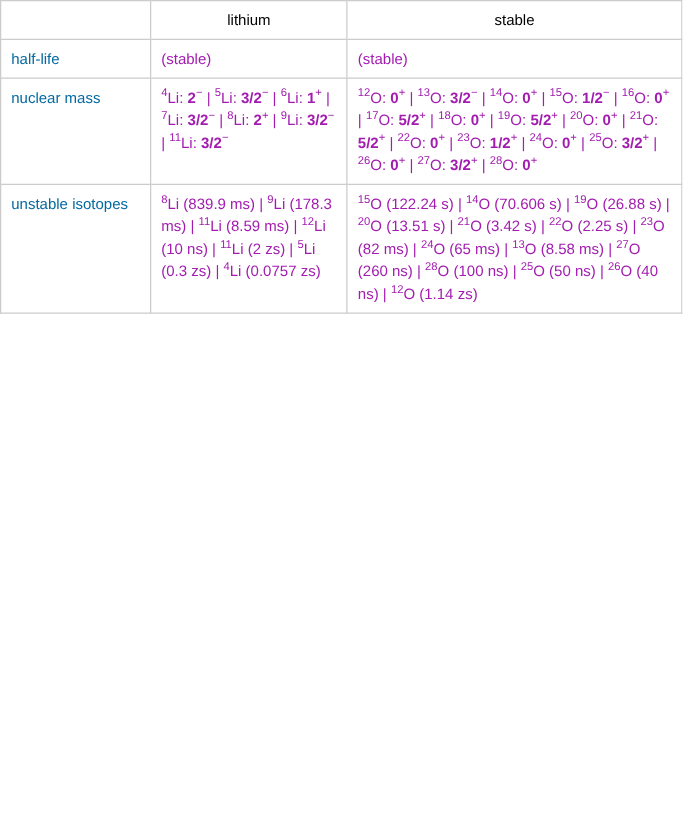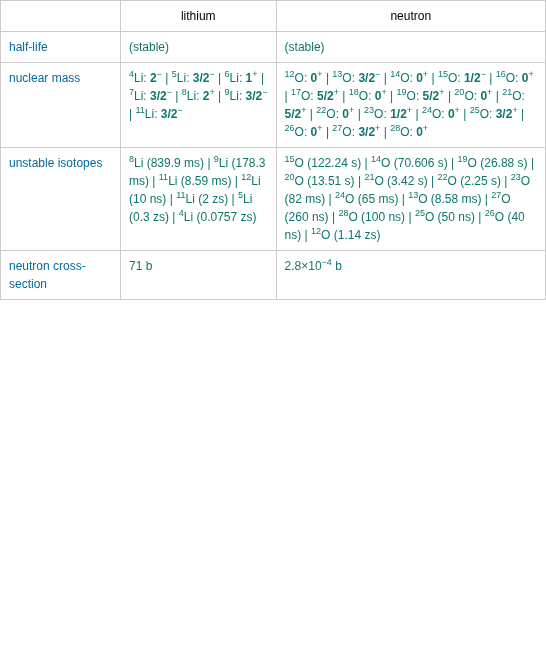--- a/index.html
+++ b/index.html
@@ -27,34 +27,34 @@
       background: #fff;
     }
     td.row-label {
       font-size: 12px;
       color: #0369a1;
       width: 120px;
       vertical-align: top;
     }
     td.data-cell {
       font-size: 12px;
-      color: #0f766e;
+      color: #a21caf;
     }
     sup { font-size: 9px; vertical-align: super; line-height: 0; }
     .bold { font-weight: bold; }
   </style>
 </head>
 <body>
 
 <table>
   <thead>
     <tr>
       <th></th>
       <th>lithium</th>
-      <th>neutron</th>
+      <th>stable</th>
     </tr>
   </thead>
   <tbody>
 
     <tr>
       <td class="row-label">half-life</td>
       <td class="data-cell">(stable)</td>
       <td class="data-cell">(stable)</td>
     </tr>
 
@@ -72,20 +72,15 @@
     <tr>
       <td class="row-label">unstable isotopes</td>
       <td class="data-cell">
         <sup>8</sup>Li (839.9 ms) | <sup>9</sup>Li (178.3 ms) | <sup>11</sup>Li (8.59 ms) | <sup>12</sup>Li (10 ns) | <sup>11</sup>Li (2 zs) | <sup>5</sup>Li (0.3 zs) | <sup>4</sup>Li (0.0757 zs)
       </td>
       <td class="data-cell">
         <sup>15</sup>O (122.24 s) | <sup>14</sup>O (70.606 s) | <sup>19</sup>O (26.88 s) | <sup>20</sup>O (13.51 s) | <sup>21</sup>O (3.42 s) | <sup>22</sup>O (2.25 s) | <sup>23</sup>O (82 ms) | <sup>24</sup>O (65 ms) | <sup>13</sup>O (8.58 ms) | <sup>27</sup>O (260 ns) | <sup>28</sup>O (100 ns) | <sup>25</sup>O (50 ns) | <sup>26</sup>O (40 ns) | <sup>12</sup>O (1.14 zs)
       </td>
     </tr>
 
-    <tr>
-      <td class="row-label">neutron cross-section</td>
-      <td class="data-cell">71 b</td>
-      <td class="data-cell">2.8×10<sup>−4</sup> b</td>
-    </tr>
 
   </tbody>
 </table>
 
 </body></html>

